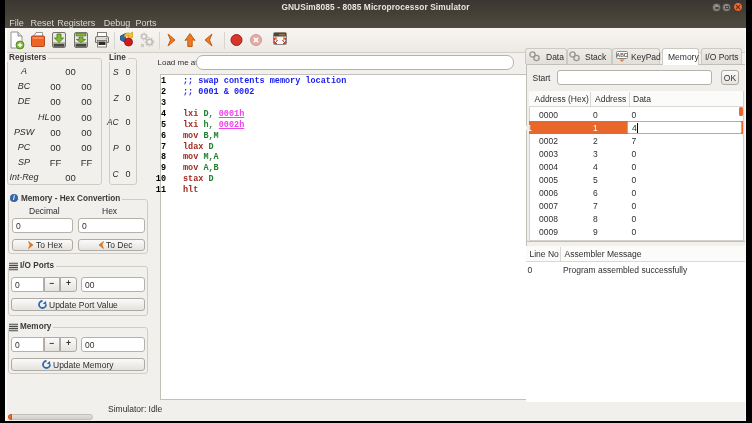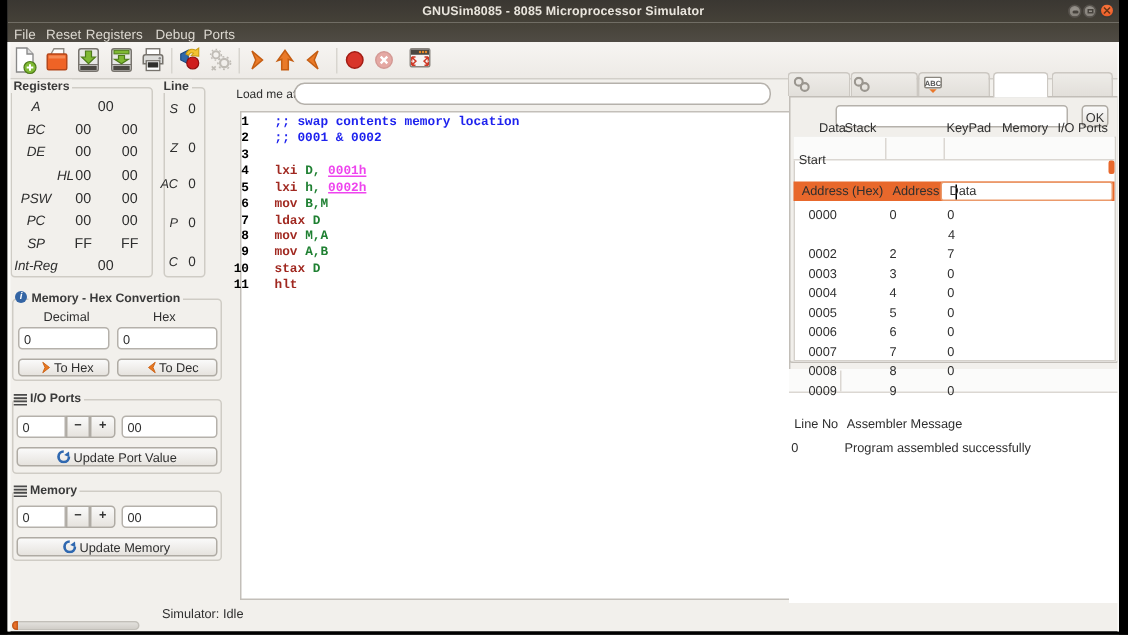--- a/index.html
+++ b/index.html
@@ -33,21 +33,21 @@
 .editor { position:absolute; left:155px; top:74px; width:367px; height:326px;
   background:#fff; border:1px solid #c3bfb9; }
 .code { position:absolute; font-family:"Liberation Mono", monospace;
   font-size:8.5px; font-weight:bold; line-height:10.87px; white-space:pre; }
 .cm { color:#1e22ee; } .op { color:#a02820; } .rg { color:#1f8032; } .nm { color:#ee44ee;text-decoration:underline; }
 
 .tab { position:absolute; top:48px; height:16px; background:linear-gradient(#eeece8,#e2dfda);
   border:1px solid #ccc8c2; border-bottom:none; border-radius:3px 3px 0 0;
   font-size:8.5px; color:#3a3a3a; }
 .tabactive { background:#fff; height:17px; z-index:3; }
-.cell { position:absolute; font-size:8.5px; color:#2e2e2e; white-space:nowrap; z-index:5;margin-top:28px; }
+.cell { position:absolute; font-size:8.5px; color:#2e2e2e; white-space:nowrap; z-index:5; }
 </style>
 </head>
 <body>
 <div class="win">
 
   <div class="titlebar"></div>
   <div class="titletext">GNUSim8085 - 8085 Microprocessor Simulator</div>
 
   <div class="wbtn" style="left:707px;top:3px;width:9px;height:9px;background:radial-gradient(circle at 50% 35%,#9a968f,#7e7a73);border:1px solid #55514b;"></div>
   <div class="wbtn" style="left:717px;top:3px;width:9px;height:9px;background:radial-gradient(circle at 50% 35%,#9a968f,#7e7a73);border:1px solid #55514b;"></div>
@@ -273,21 +273,21 @@
   <svg class="abs" style="left:524px;top:51px;" width="11" height="11" viewBox="0 0 11 11">
       <circle cx="3.5" cy="3.5" r="2.6" fill="none" stroke="#9a968f" stroke-width="1.4"></circle>
       <circle cx="7.5" cy="7" r="2.6" fill="none" stroke="#9a968f" stroke-width="1.4"></circle>
     </svg>
   <div class="cell" style="left:541px;top:52px;">Data</div>
   <div class="tab" style="left:561.5px;width:45px;"></div>
   <svg class="abs" style="left:564px;top:51px;" width="11" height="11" viewBox="0 0 11 11">
       <circle cx="3.5" cy="3.5" r="2.6" fill="none" stroke="#9a968f" stroke-width="1.4"></circle>
       <circle cx="7.5" cy="7" r="2.6" fill="none" stroke="#9a968f" stroke-width="1.4"></circle>
     </svg>
-  <div class="cell" style="left:558px;top:52px;">Stack</div>
+  <div class="cell" style="left:580px;top:52px;">Stack</div>
   <div class="tab" style="left:606.5px;width:48px;"></div>
   <svg class="abs" style="left:611px;top:51px;" width="12" height="11" viewBox="0 0 12 11">
       <rect x="0.5" y="0.5" width="11" height="7" rx="1" fill="#fdfdfc" stroke="#8a867f" stroke-width="1"></rect>
       <text x="6" y="6" font-size="5" font-weight="bold" text-anchor="middle" fill="#555" font-family="Liberation Sans">ABC</text>
       <path d="M3.5 8.5 L8.5 8.5 L6 11 Z" fill="#e9772a"></path>
     </svg>
   <div class="cell" style="left:626px;top:52px;">KeyPad</div>
   <div class="tab tabactive" style="left:656.5px;width:37.5px;"></div>
   <div class="cell" style="left:663px;top:52px;">Memory</div>
   <div class="tab" style="left:695.5px;width:41.5px;"></div>
@@ -326,21 +326,21 @@
     <div class="cell" style="left:588px;top:200.5px;">7</div>
     <div class="cell" style="left:626.5px;top:200.5px;">0</div>
   <div class="cell" style="left:534px;top:213.5px;">0008</div>
     <div class="cell" style="left:588px;top:213.5px;">8</div>
     <div class="cell" style="left:626.5px;top:213.5px;">0</div>
   <div class="cell" style="left:534px;top:226.5px;">0009</div>
     <div class="cell" style="left:588px;top:226.5px;">9</div>
     <div class="cell" style="left:626.5px;top:226.5px;">0</div>
 
   <div class="abs" style="left:524px;top:121px;width:214px;height:13px;background:#e8682c;"></div>
-  <div class="cell" style="left:534px;top:122.5px;color:#fff;">0001</div>
+  <div class="cell" style="left:508px;top:122.5px;color:#fff;">0001</div>
   <div class="cell" style="left:588px;top:122.5px;color:#fff;">1</div>
   <div class="abs" style="left:622px;top:121px;width:115px;height:12.5px;background:#fff;border:1px solid #eb9a6b;border-radius:2px;"></div>
   <div class="cell" style="left:627px;top:122.5px;">4</div>
   <div class="abs" style="left:632px;top:122.5px;width:1px;height:10px;background:#000;"></div>
 
   <div class="abs" style="left:734px;top:107px;width:3.5px;height:9px;background:#e8682c;border-radius:1.5px;"></div>
 
   <div class="abs" style="left:521px;top:246px;width:220px;height:156px;background:#fff;border-top:1px solid #d5d1cb;"></div>
   <div class="abs" style="left:521px;top:246px;width:220px;height:16px;background:#fbfbfa;border-bottom:1px solid #dbd7d2;"></div>
   <div class="abs" style="left:555px;top:247px;width:1px;height:14px;background:#dbd7d2;"></div>

